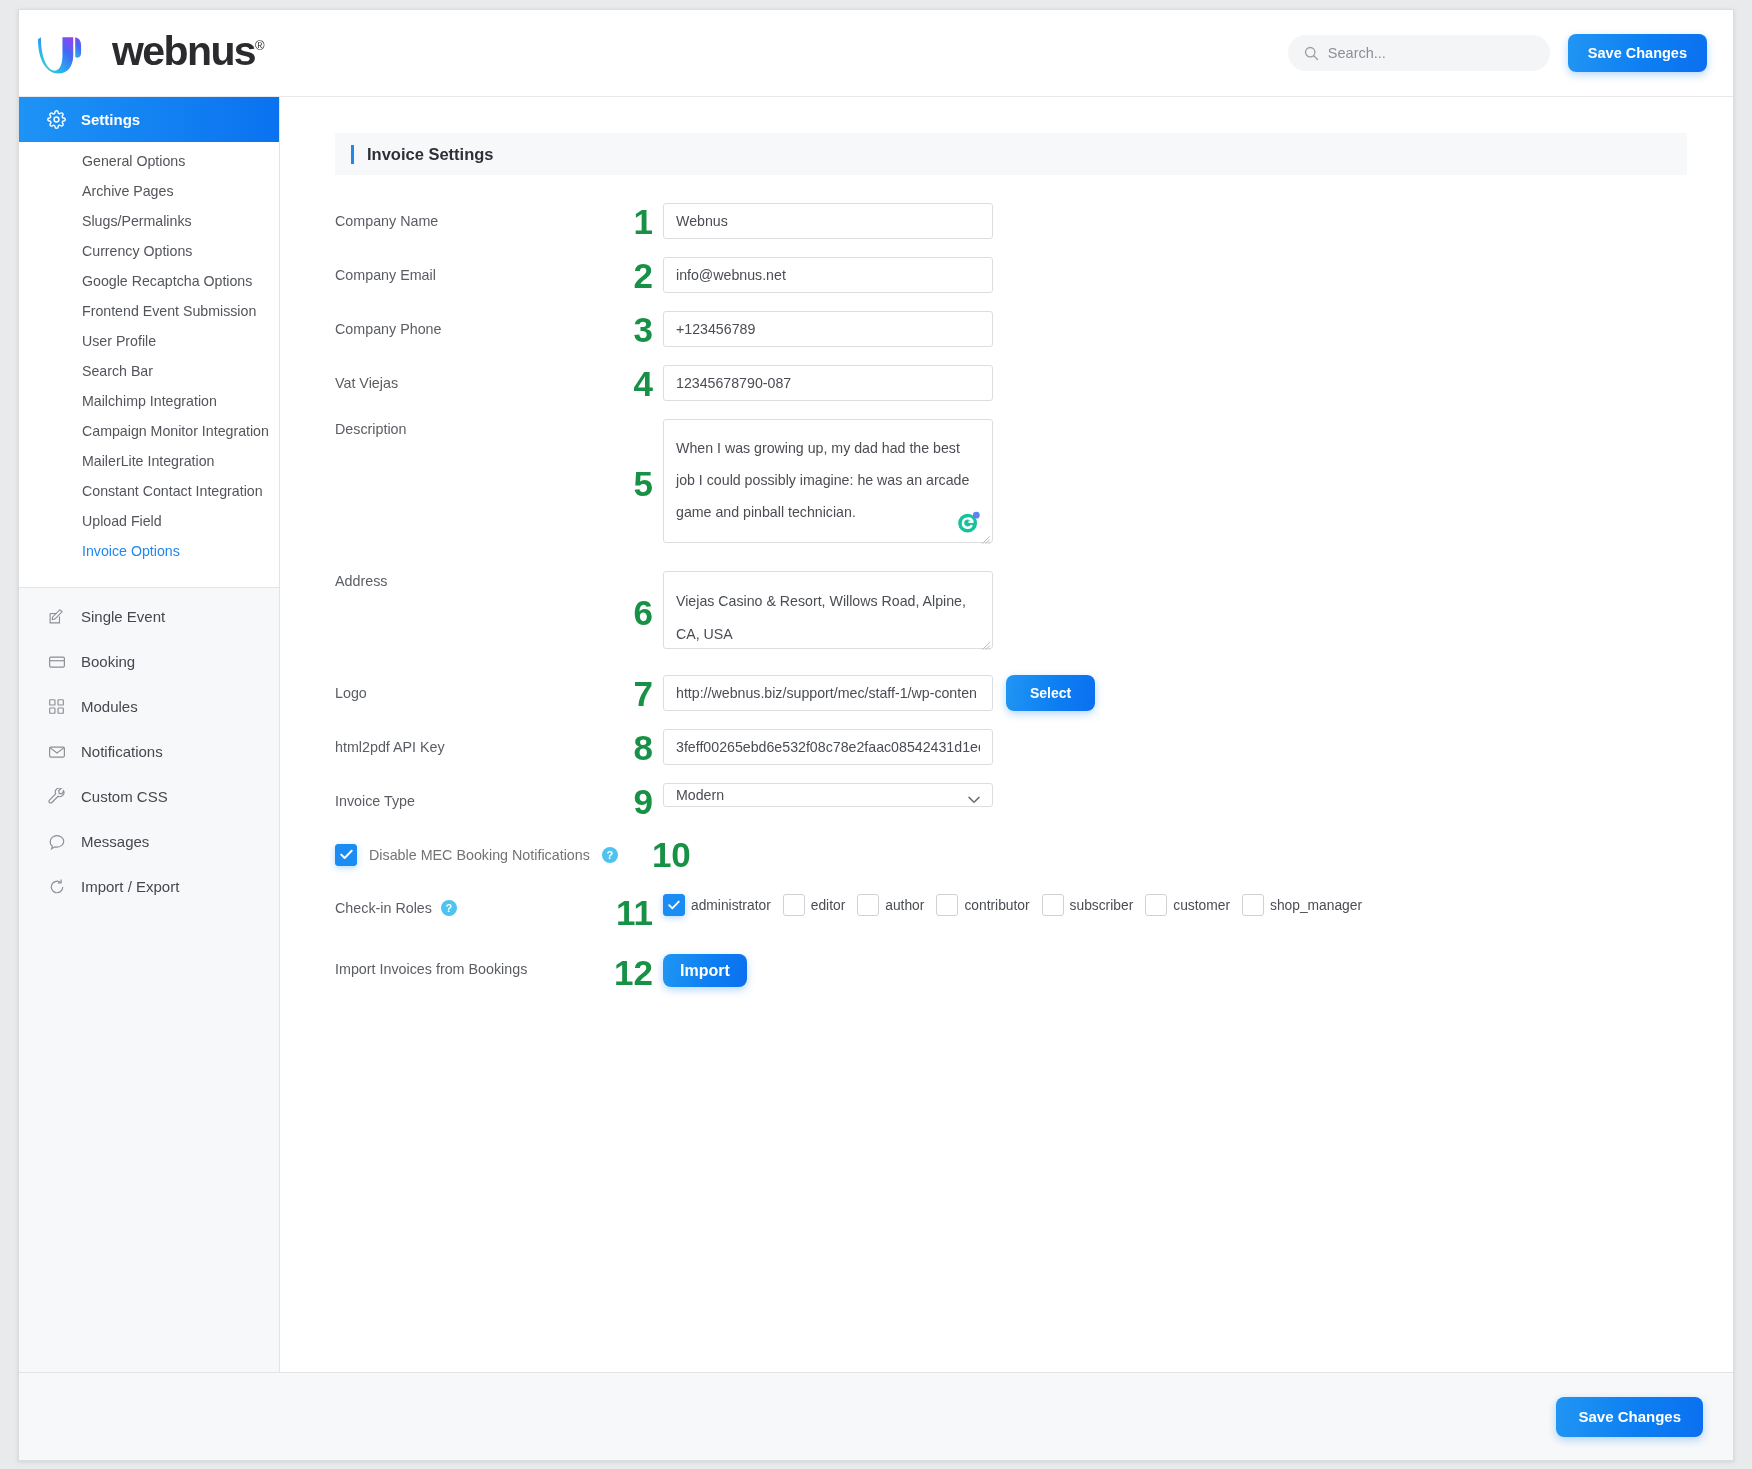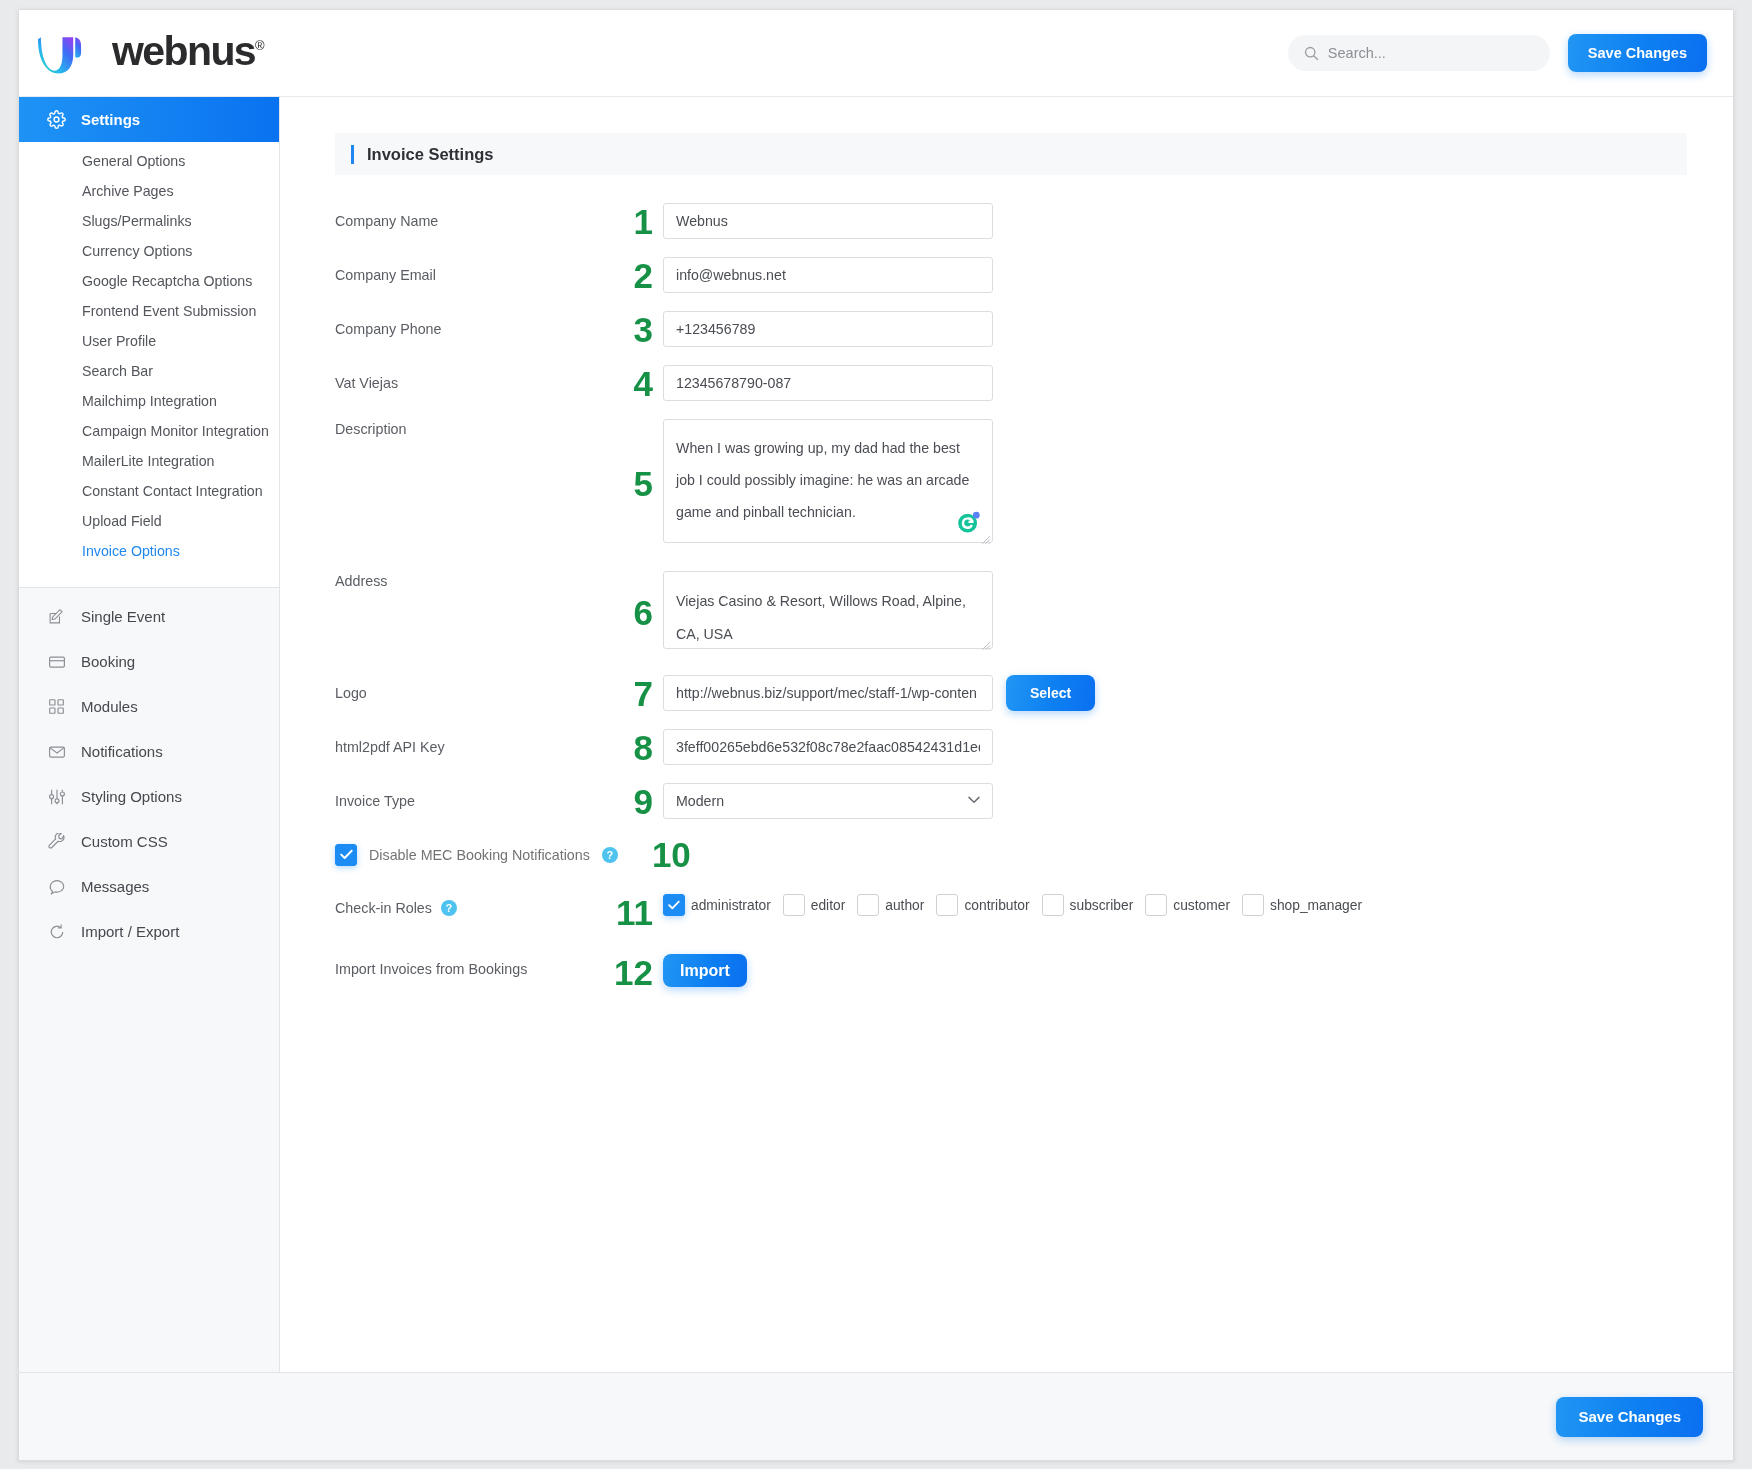--- a/index.html
+++ b/index.html
@@ -234,21 +234,21 @@
   .resize-grip {
     position: absolute;
     right: 2px; bottom: 2px;
     width: 11px; height: 11px;
     pointer-events: none;
   }
 
   .select-wrap { position: relative; width: 330px; }
   .field-select {
     width: 330px;
-    height: 36px;
+    height: 24px;
     border: 1px solid #dcdde0;
     border-radius: 3px;
     padding: 0 30px 0 12px;
     font-family: "Liberation Sans", sans-serif;
     font-size: 14.2px;
     color: #4a4d53;
     outline: none;
     background: #fff;
     appearance: none;
     -webkit-appearance: none;
@@ -450,33 +450,20 @@
         <div class="side-main">
           <span class="ic">
             <svg width="18" height="18" viewBox="0 0 20 20" fill="none" stroke="#8b8e94" stroke-width="1.3">
               <rect x="1.8" y="4.6" width="16.4" height="11" rx="1.3"></rect>
               <path d="M2.4 5.4 L10 11.2 L17.6 5.4"></path>
             </svg>
           </span>
           <span>Notifications</span>
         </div>
 
-        <div class="side-main">
-          <span class="ic">
-            <svg width="18" height="18" viewBox="0 0 20 20" fill="none" stroke="#8b8e94" stroke-width="1.3">
-              <path d="M4 2 L4 7 M4 12 L4 18"></path>
-                <circle cx="4" cy="9.6" r="2.2"></circle>
-              <path d="M10 2 L10 12 M10 16.6 L10 18"></path>
-                <circle cx="10" cy="14.3" r="2.2"></circle>
-              <path d="M16 2 L16 4 M16 9 L16 18"></path>
-                <circle cx="16" cy="6.6" r="2.2"></circle>
-            </svg>
-          </span>
-          <span>Styling Options</span>
-        </div>
 
         <div class="side-main">
           <span class="ic">
             <svg width="18" height="18" viewBox="0 0 20 20" fill="none" stroke="#8b8e94" stroke-width="1.3">
               <path d="M17.3 3.1 a4.6 4.6 0 0 1-6.1 6.1 L4.3 16.1 a1.9 1.9 0 0 1-2.7-2.7 L8.5 6.5 A4.6 4.6 0 0 1 14.6 .4 L11.9 3.1 l.6 2.9 l2.9 .6 Z"></path>
             </svg>
           </span>
           <span>Custom CSS</span>
         </div>
 

